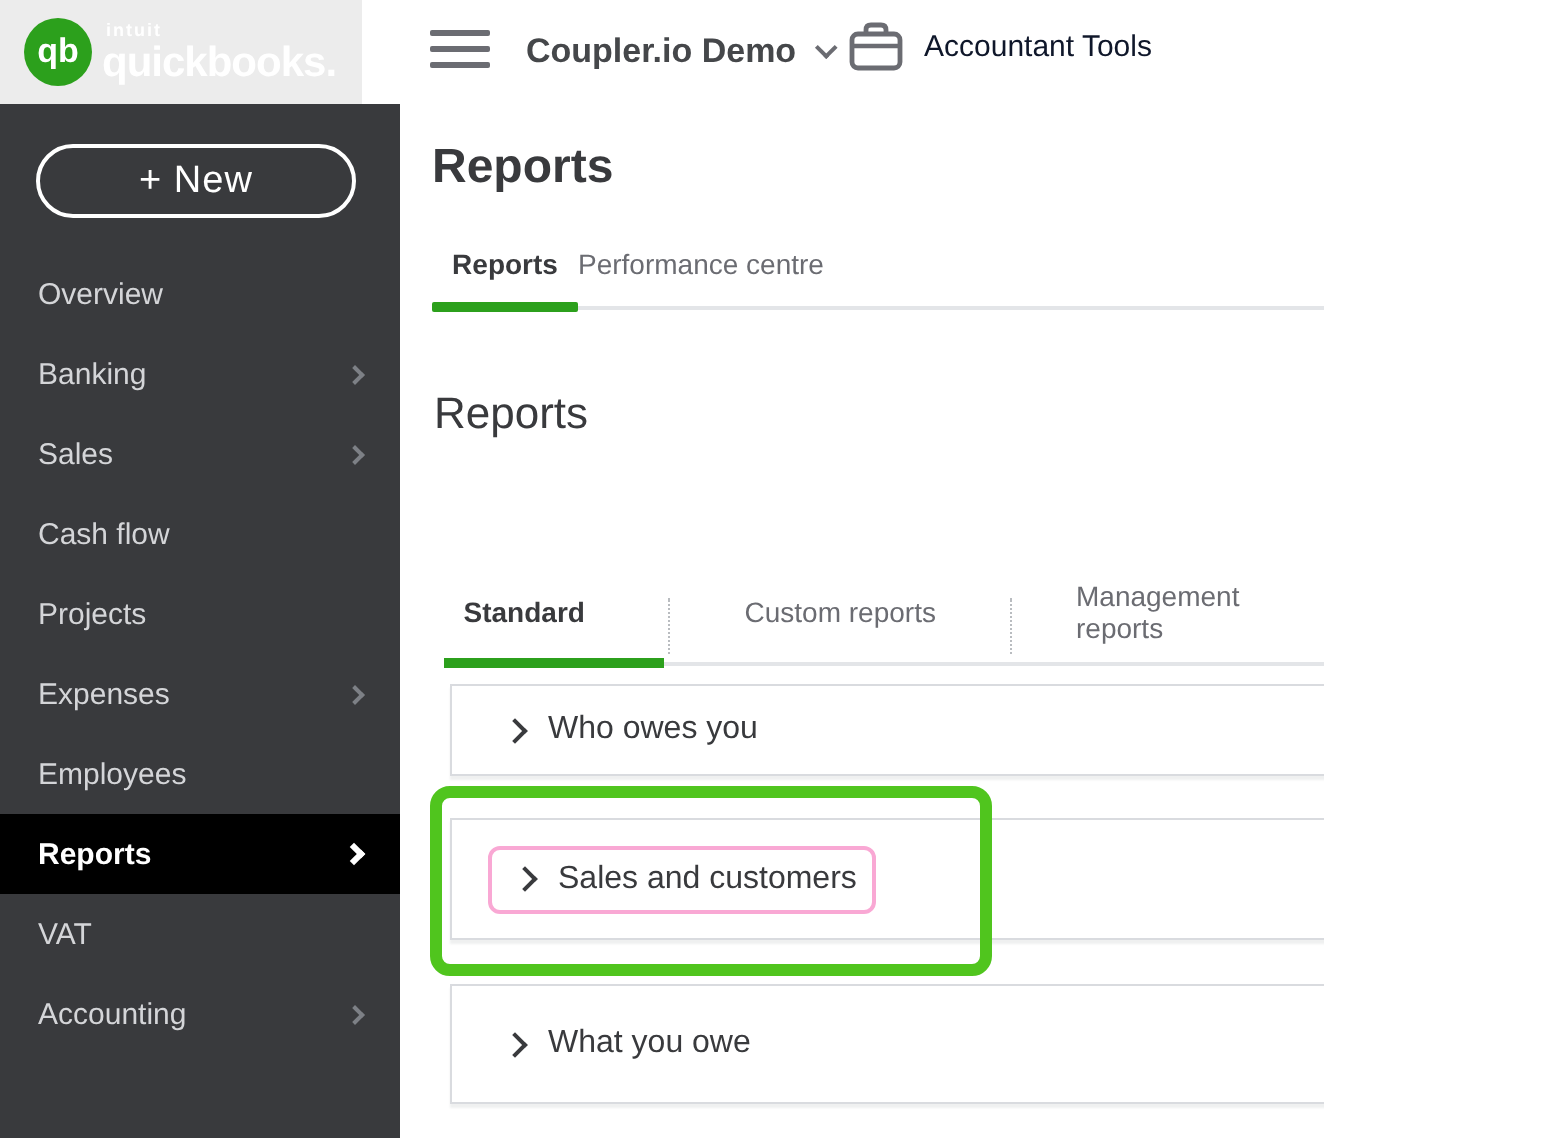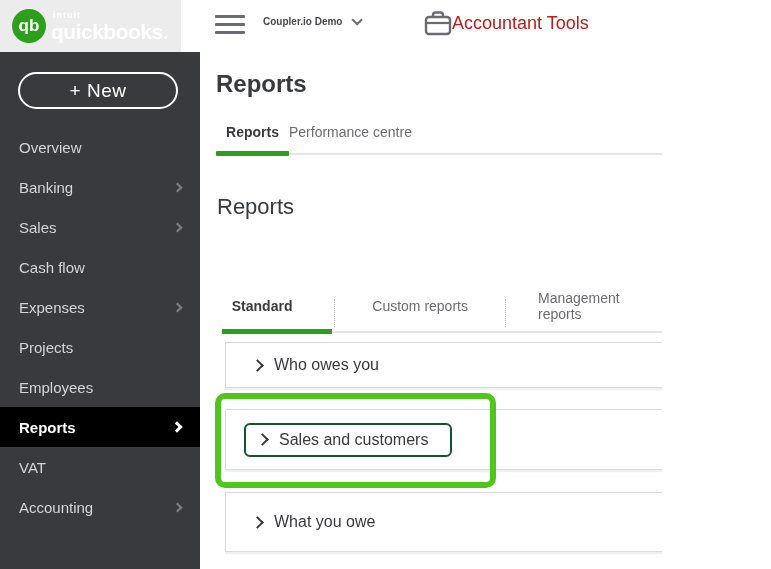--- a/index.html
+++ b/index.html
@@ -25,25 +25,25 @@
     padding:0 19px; color:#d4d5d8; font-size:15px; cursor:pointer; }
   .nav-item.selected { background:#000; color:#fff; font-weight:bold; }
   .chev { width:7px; height:7px; border-top:2px solid #7d8086; border-right:2px solid #7d8086;
     transform:rotate(45deg); flex:0 0 auto; }
   .nav-item.selected .chev { border-color:#fff; border-width:3px; width:8px; height:8px; }
 
   
   .hamburger { position:absolute; left:215px; top:15px; width:30px; height:21px; cursor:pointer; }
   .hamburger div { height:3px; background:#6b6c72; border-radius:1px; margin-bottom:5px; }
   .company { position:absolute; left:263px; top:16px; display:flex; align-items:center; gap:9px;
-    color:#45474a; font-size:10px; font-weight:bold; cursor:pointer; }
+    color:#45474a; font-size:17px; font-weight:bold; cursor:pointer; }
   .caret-down { width:8px; height:8px; border-right:2px solid #6b6c72; border-bottom:2px solid #6b6c72;
     transform:rotate(45deg) translateY(-3px); }
-  .acct-tools { position:absolute; left:424px; top:10px; display:flex; align-items:center; gap:0;
-    color:#b91c1c; font-size:18px; cursor:pointer; }
+  .acct-tools { position:absolute; left:424px; top:10px; display:flex; align-items:center; gap:10px;
+    color:#0f172a; font-size:15px; cursor:pointer; }
 
   
   .page-title { position:absolute; left:216px; top:70px; font-size:24px; font-weight:bold; color:#393a3d; }
   .tabrow1 { position:absolute; left:216px; top:124px; right:0; height:31px; display:flex; }
   .tabrow1 .line { position:absolute; left:0; right:0; bottom:0; height:2px; background:#e3e5e8; }
   .tab1 { position:relative; font-size:14px; display:flex; align-items:flex-start; justify-content:center; }
   .tab1.active { width:73px; color:#393a3d; font-weight:bold; }
   .tab1.active .underline { position:absolute; left:0; bottom:-1px; width:100%; height:5px;
     background:#2ca01c; border-radius:1px; z-index:2; }
   .tab1.rest { color:#6b6c72; }
@@ -64,21 +64,21 @@
   .card { position:absolute; left:225px; width:560px; background:#fff;
     border:1px solid #d9dbdf; box-shadow:0 2px 1px rgba(57,58,61,0.08);
     display:flex; align-items:center; }
   .card-1 { top:342px; height:46px; }
   .card-2 { top:409px; height:61px; }
   .card-3 { top:492px; height:60px; }
   .card-label { display:flex; align-items:center; gap:12px; margin-left:27px;
     color:#393a3d; font-size:16px; cursor:pointer; }
   .card-chev { width:9px; height:9px; border-top:2px solid #393a3d; border-right:2px solid #393a3d;
     transform:rotate(45deg); flex:0 0 auto; }
-  .focus-ring { border:2px solid #14532d; border-radius:6px; padding:6px 22px 6px 12px; margin-left:18px; }
+  .focus-ring { border:2px solid #f9a8d4; border-radius:6px; padding:6px 8px 6px 12px; margin-left:18px; }
   .focus-ring .card-label { margin-left:0; }
 
   
   .annotation { position:absolute; left:215px; top:393px; width:281px; height:95px;
     border:6px solid #50c51e; border-radius:10px; pointer-events:none; z-index:5; }
 
   
   .briefcase { width:28px; height:26px; }
 </style>
 </head>
@@ -105,25 +105,25 @@
         <span class="chev"></span>
       </div>
       <div class="nav-item">
         <span>Sales</span>
         <span class="chev"></span>
       </div>
       <div class="nav-item">
         <span>Cash flow</span>
       </div>
       <div class="nav-item">
+        <span>Projects</span>
+      </div>
+      <div class="nav-item">
         <span>Expenses</span>
         <span class="chev"></span>
-      </div>
-      <div class="nav-item">
-        <span>Projects</span>
       </div>
       <div class="nav-item">
         <span>Employees</span>
       </div>
       <div class="nav-item selected">
         <span>Reports</span>
         <span class="chev"></span>
       </div>
       <div class="nav-item">
         <span>VAT</span>

